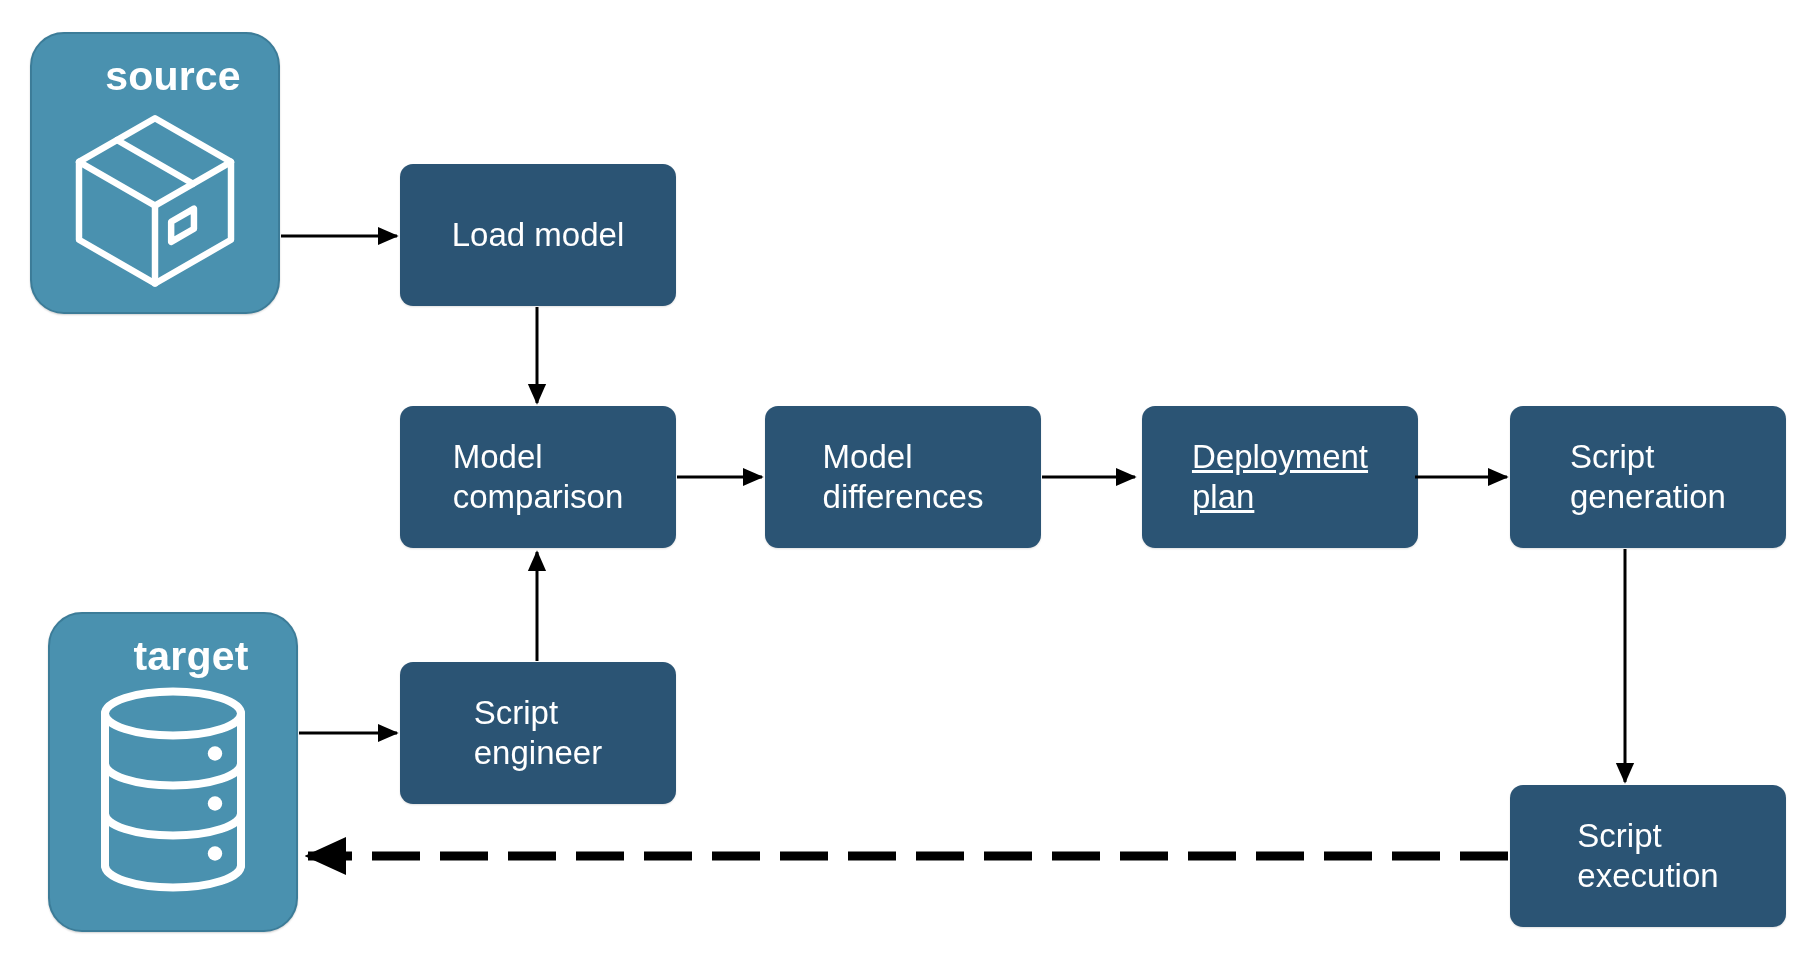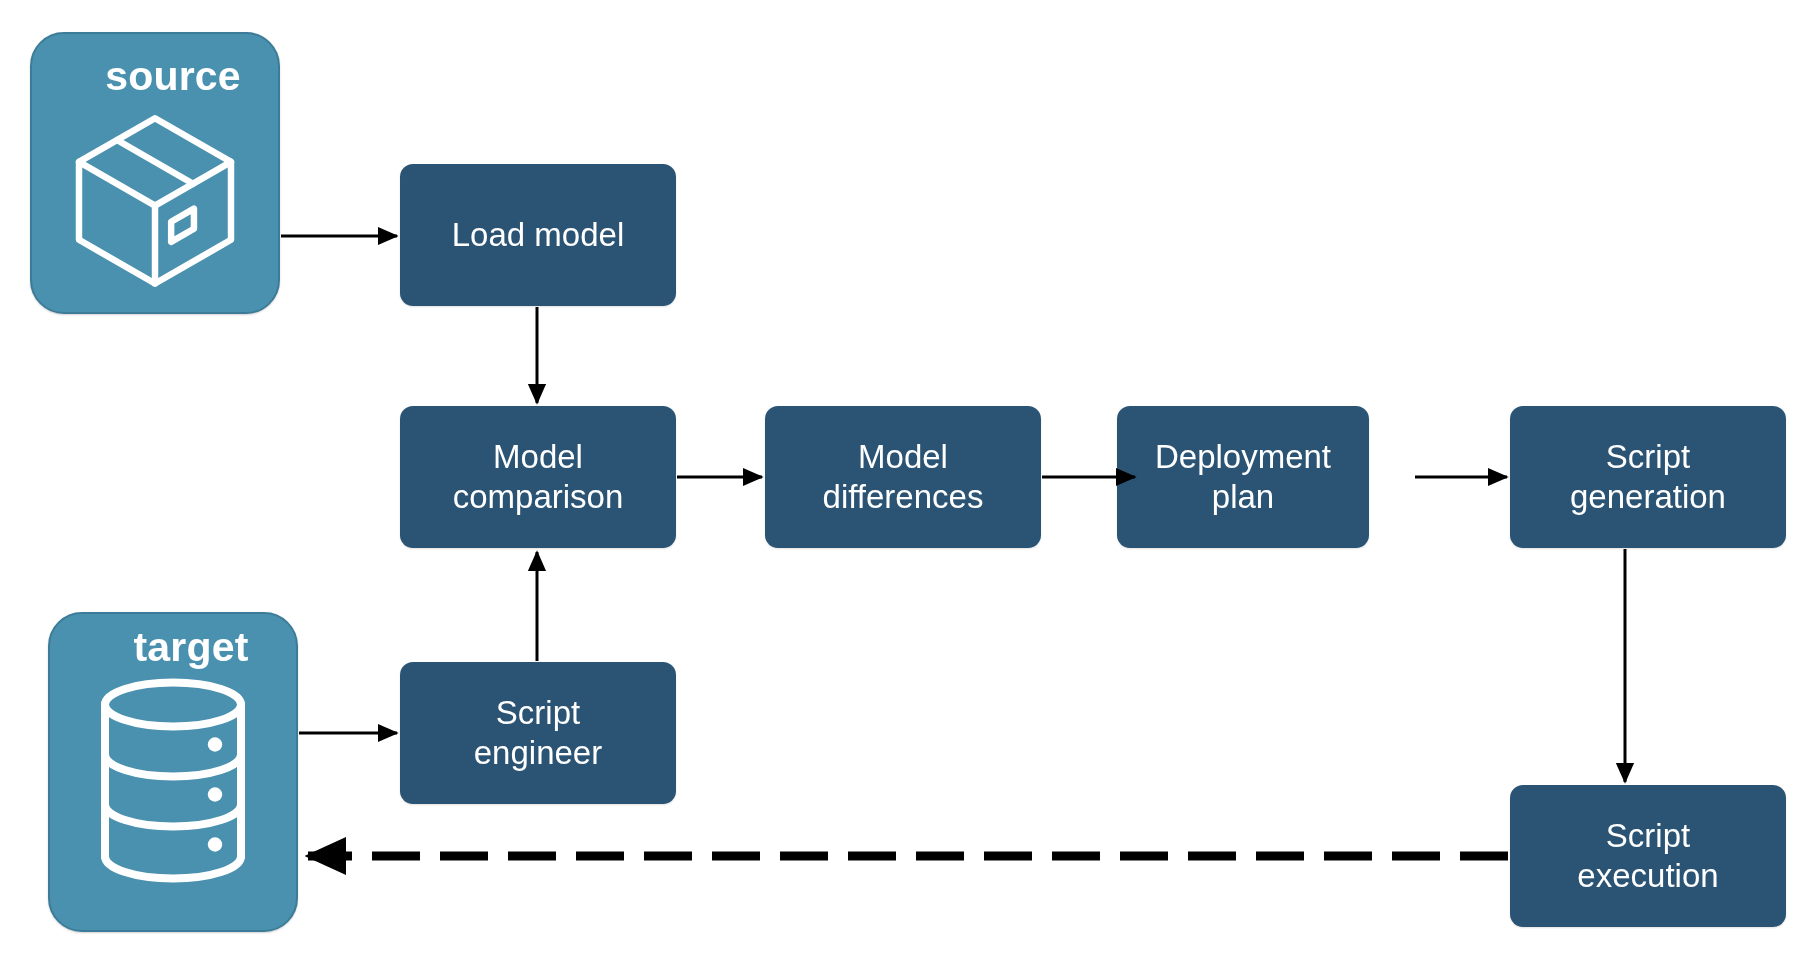--- a/index.html
+++ b/index.html
@@ -46,21 +46,20 @@
   }
   
   .process-box {
     position: absolute;
     background: #2B5474;
     border-radius: 13px;
     box-sizing: border-box;
     display: flex;
     align-items: center;
     justify-content: center;
-    text-align: center;
     color: #ffffff;
     font-size: 33px;
     line-height: 1.22;
     padding: 4px 10px;
     box-shadow: 0 1px 2px rgba(0,0,0,0.12);
   }
   .process-box span {
     display: block;
     white-space: pre-line;
   }
@@ -90,21 +89,21 @@
 
         <path d="M50 54 L50 95"></path>
 
         <path d="M30 19.5 L70 42.5"></path>
 
         <path d="M58.5 62.5 L70.5 55.6 L70.5 66.2 L58.5 73.1 Z"></path>
       </g>
     </svg>
   </div>
 
-  <div class="endpoint-card" style="left:48px; top:612px; width:250px; height:320px; padding-top:13px;">
+  <div class="endpoint-card" style="left:48px; top:612px; width:250px; height:320px; padding-top:22px;">
     <div class="endpoint-label">target</div>
     <svg class="endpoint-glyph" width="168" height="205" viewBox="0 0 84 102" style="margin-top:10px;">
       <g fill="none" stroke="#ffffff" stroke-width="4" stroke-linejoin="round" stroke-linecap="round">
 
         <path d="M8 13 L8 89"></path>
         <path d="M76 13 L76 89"></path>
 
         <ellipse cx="42" cy="13" rx="34" ry="11"></ellipse>
 
         <path d="M8 89 A34 11 0 0 0 76 89"></path>
@@ -128,21 +127,21 @@
   <div class="process-box" style="left:400px; top:406px; width:276px; height:142px;">
     <span>Model
 comparison</span>
   </div>
 
   <div class="process-box" style="left:765px; top:406px; width:276px; height:142px;">
     <span>Model
 differences</span>
   </div>
 
-  <div class="process-box" style="left:1117px; top:406px; width:252px; height:142px;">
+  <div class="process-box" style="left:1142px; top:406px; width:276px; height:142px;text-decoration:underline;">
     <span>Deployment
 plan</span>
   </div>
 
   <div class="process-box" style="left:1510px; top:406px; width:276px; height:142px;">
     <span>Script
 generation</span>
   </div>
 
   <div class="process-box" style="left:400px; top:662px; width:276px; height:142px;">

